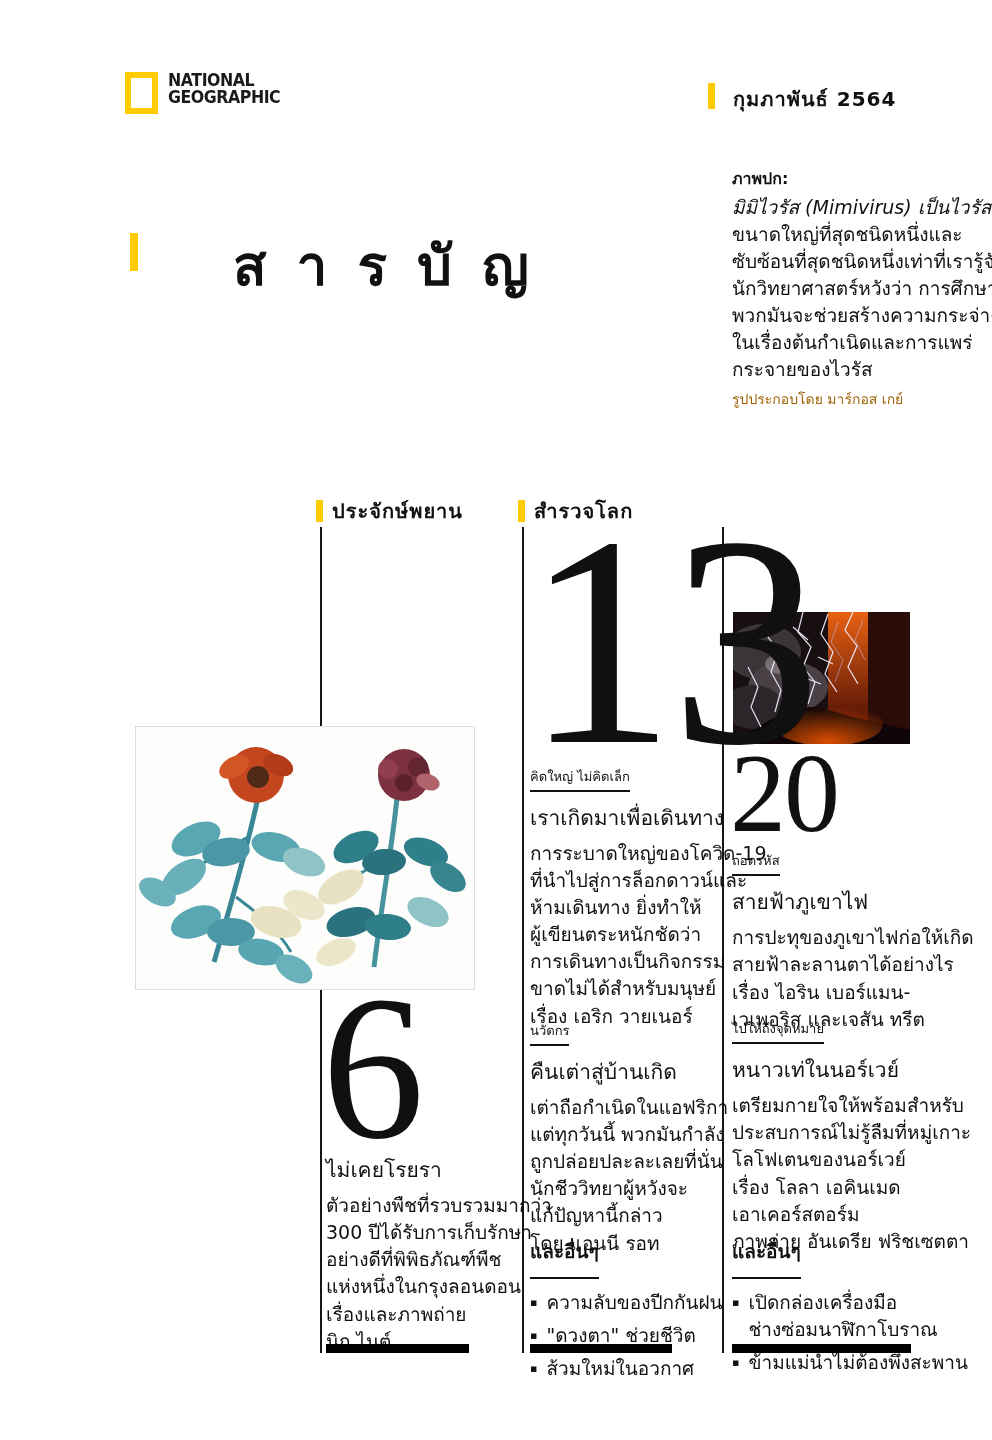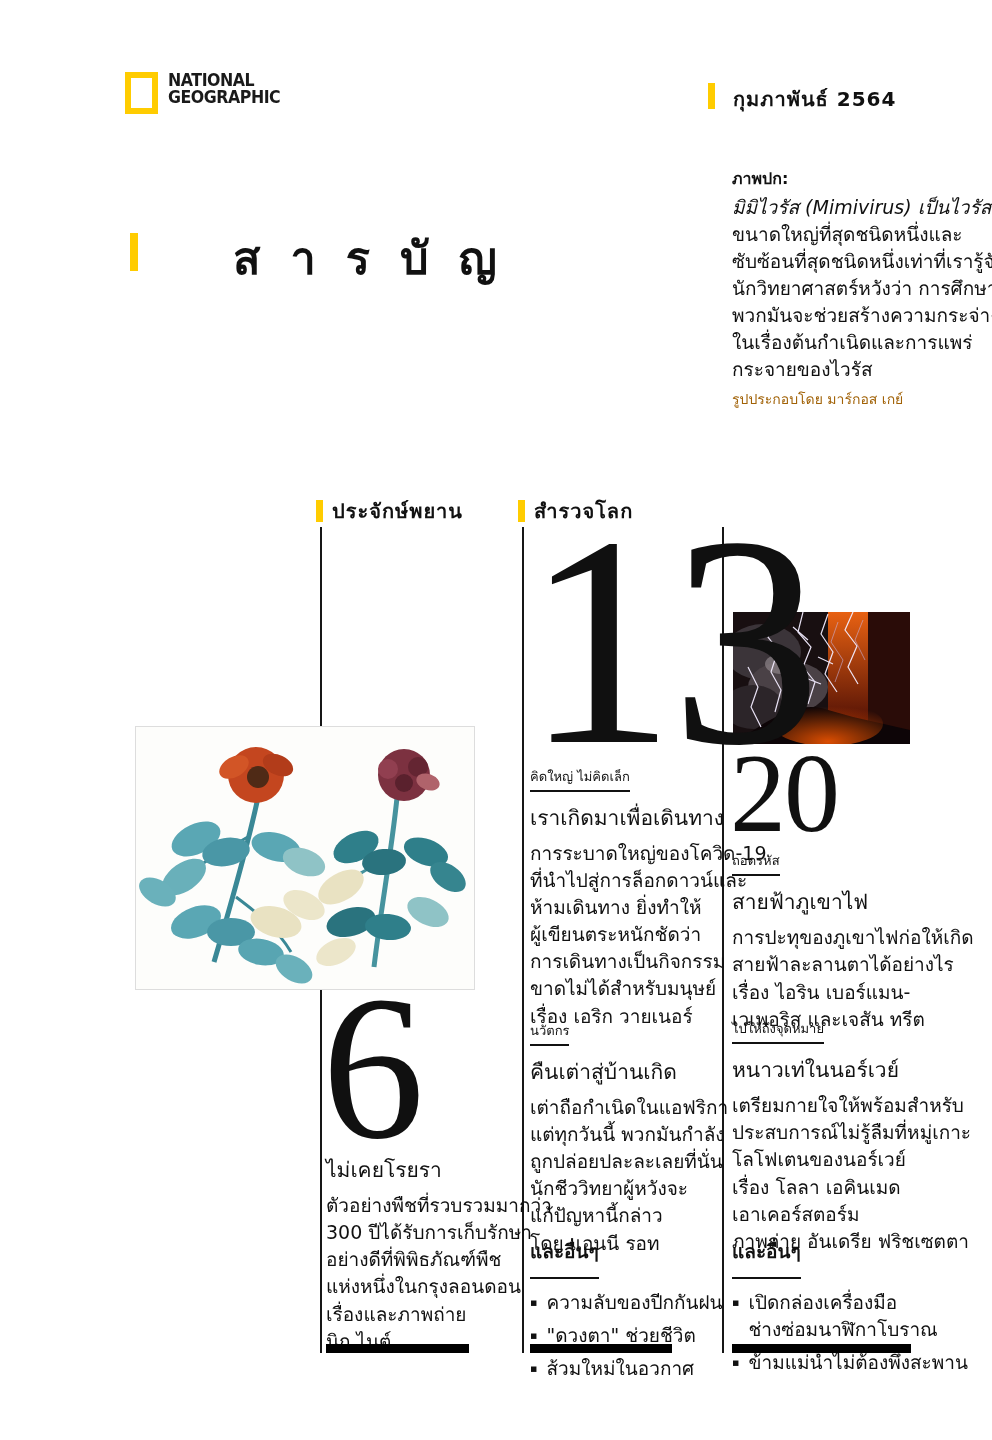--- a/index.html
+++ b/index.html
@@ -11,21 +11,21 @@
   .logo-frame{width:21px;height:30px;border:6px solid #ffcc00;background:#fff;}
   .brand-text{font-weight:bold;font-size:17px;line-height:17px;letter-spacing:-0.5px;
               transform:scaleX(.93);transform-origin:left top;color:#1a1a1a;}
 
   .issue{position:absolute;left:688px;top:83px;display:flex;align-items:flex-start;}
   .issue .bar{width:7px;height:26px;background:#ffcc00;margin-right:18px;}
   .issue .txt{font-weight:bold;font-size:20px;letter-spacing:1px;}
 
   
   .title-bar{position:absolute;left:110px;top:233px;width:8px;height:38px;background:#ffcc00;}
-  .page-title{position:absolute;left:213px;top:222px;font-size:45px;font-weight:600;
+  .page-title{position:absolute;left:213px;top:222px;font-size:55px;font-weight:600;
               letter-spacing:30px;white-space:pre;font-family:Liberation Serif, serif;}
 
   
   .cover-note{position:absolute;left:712px;top:166px;width:268px;}
   .cover-note .label{font-weight:bold;font-size:16px;margin-bottom:3px;}
   .cover-note .lead{font-style:italic;font-size:19px;line-height:27px;}
   .cover-note .credit{font-size:14px;margin-top:5px;color:#a16207;}
 
   .pre{white-space:pre;font-size:19px;line-height:27px;}
 

